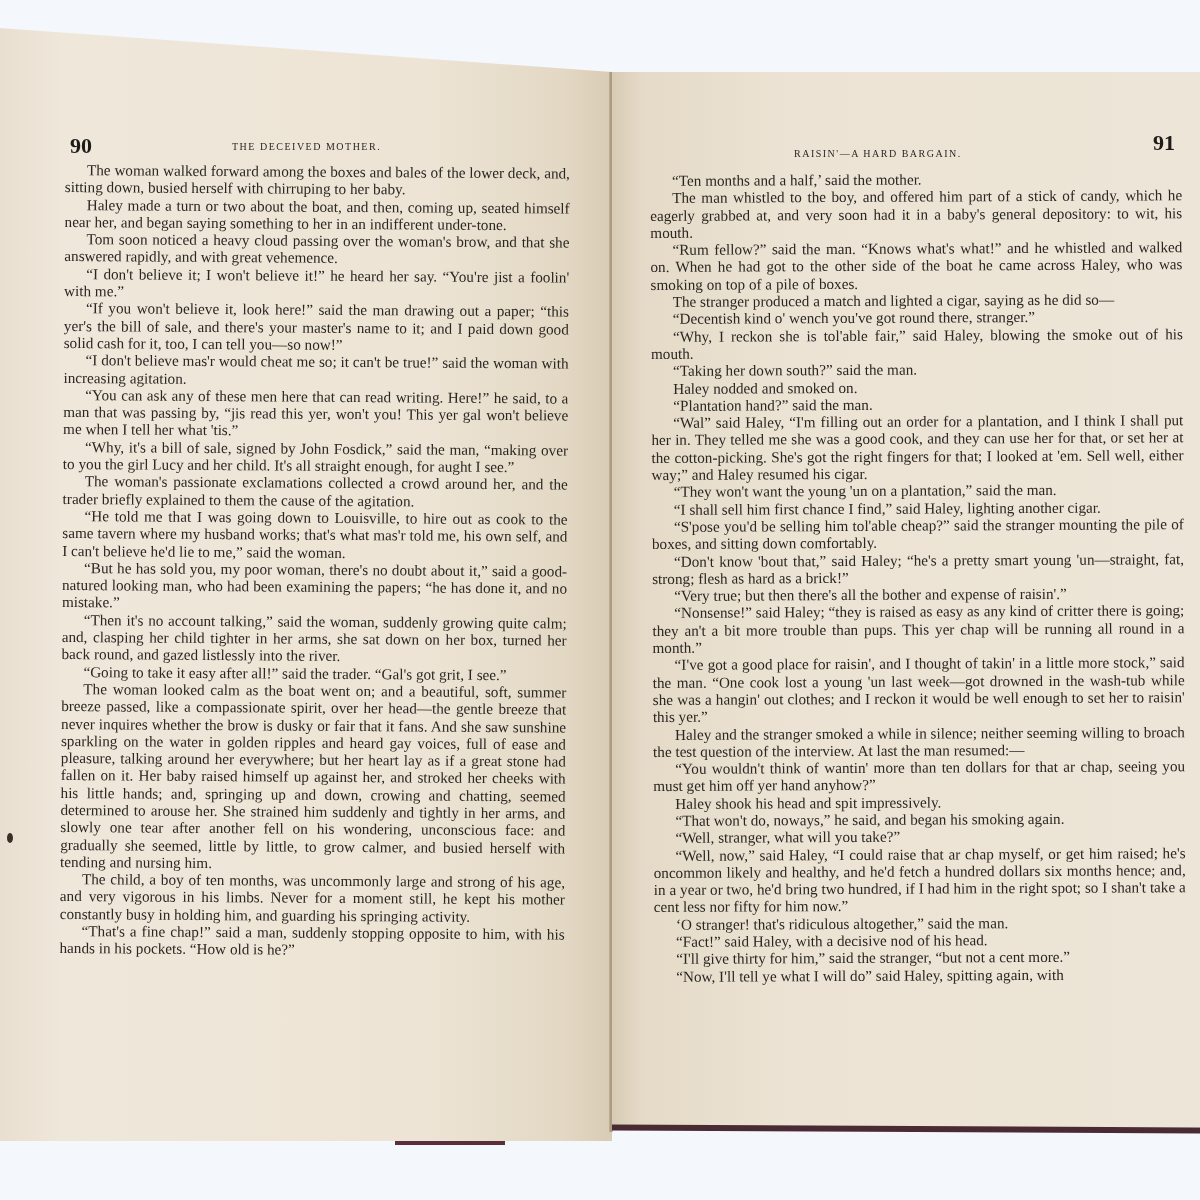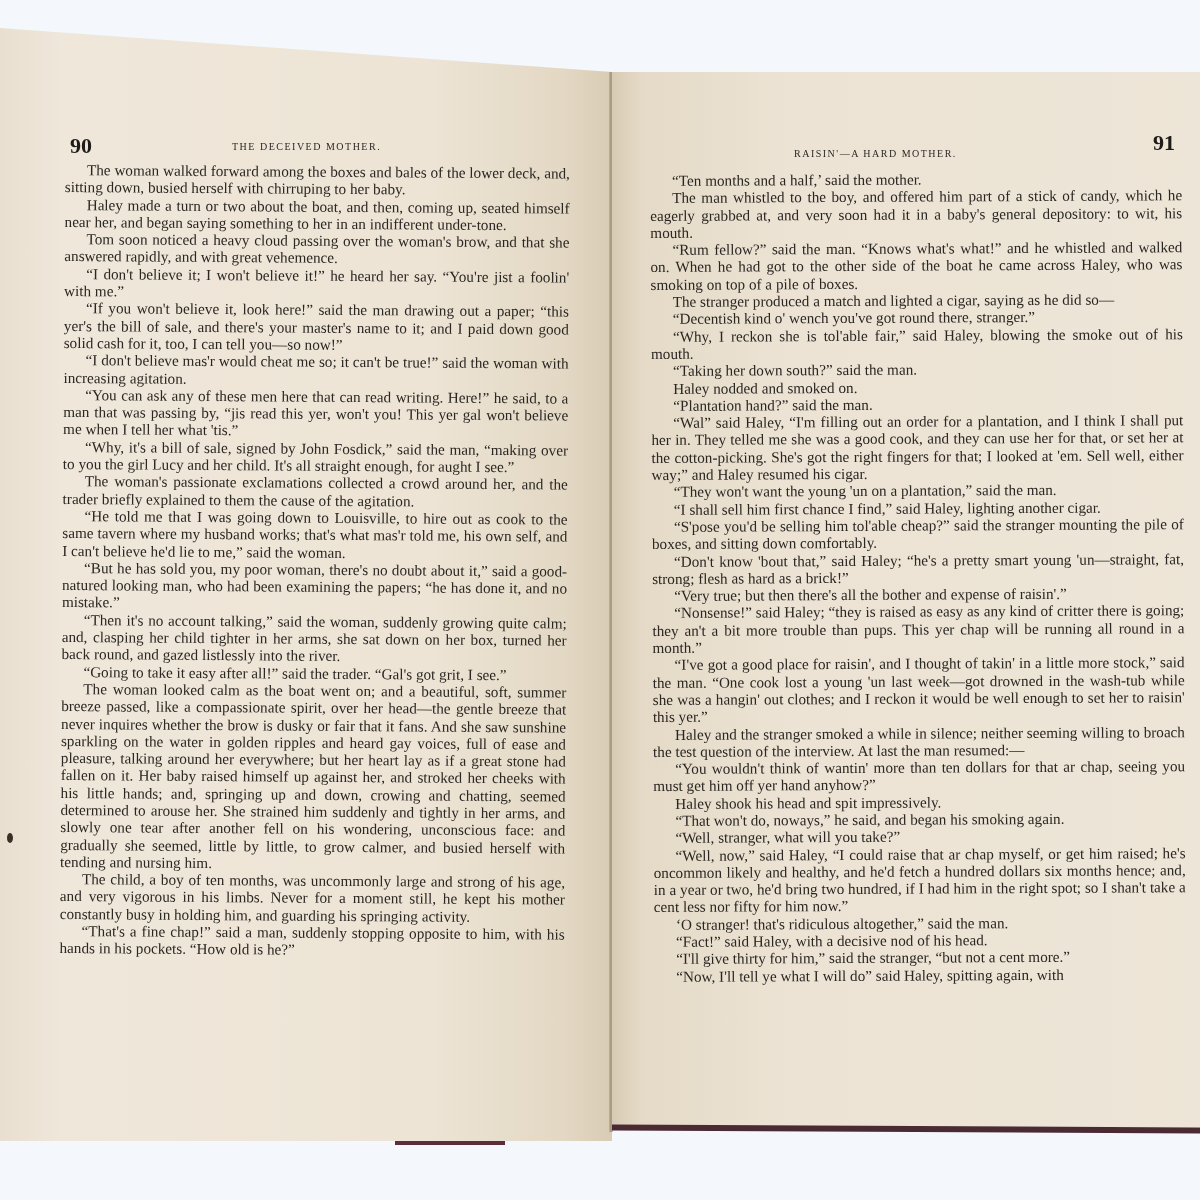--- a/index.html
+++ b/index.html
@@ -82,21 +82,21 @@
       <p>The child, a boy of ten months, was uncommonly large and strong of his age, and very vigorous in his limbs. Never for a moment still, he kept his mother constantly busy in holding him, and guarding his springing activity.</p>
       <p>“That's a fine chap!” said a man, suddenly stopping opposite to him, with his hands in his pockets. “How old is he?”</p>
     </div>
     <div class="smudge" style="left:7px; top:805px;"></div>
   </div>
 
   <div class="gutter"></div>
 
   <div class="page page-right">
     <div class="page-num" style="left:541px; top:58px;">91</div>
-    <div class="running-head" style="left:182px; top:76px;">RAISIN'—A HARD MOTHER.</div>
+    <div class="running-head" style="left:182px; top:76px;">RAISIN'—A HARD BARGAIN.</div>
     <div class="text right-text">
       <p>“Ten months and a half,’ said the mother.</p>
       <p>The man whistled to the boy, and offered him part of a stick of candy, which he eagerly grabbed at, and very soon had it in a baby's general depository: to wit, his mouth.</p>
       <p>“Rum fellow?” said the man. “Knows what's what!” and he whistled and walked on. When he had got to the other side of the boat he came across Haley, who was smoking on top of a pile of boxes.</p>
       <p>The stranger produced a match and lighted a cigar, saying as he did so—</p>
       <p>“Decentish kind o' wench you've got round there, stranger.”</p>
       <p>“Why, I reckon she is tol'able fair,” said Haley, blowing the smoke out of his mouth.</p>
       <p>“Taking her down south?” said the man.</p>
       <p>Haley nodded and smoked on.</p>
       <p>“Plantation hand?” said the man.</p>

